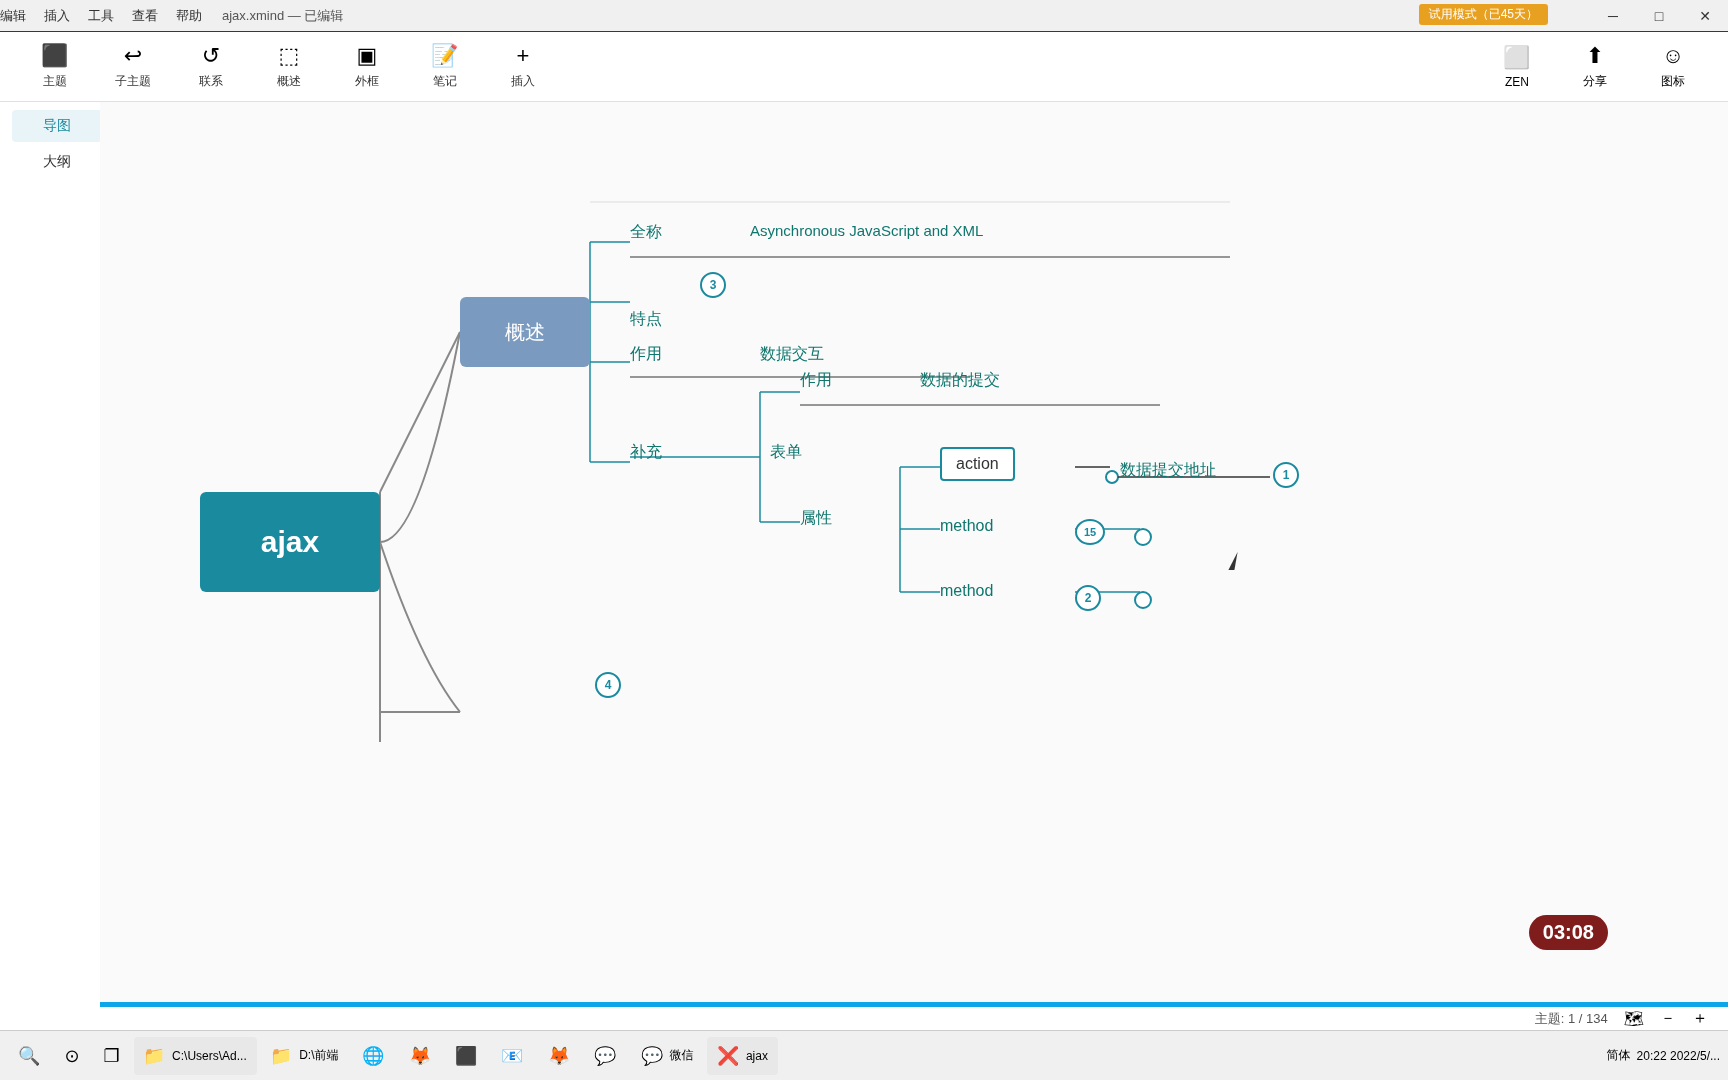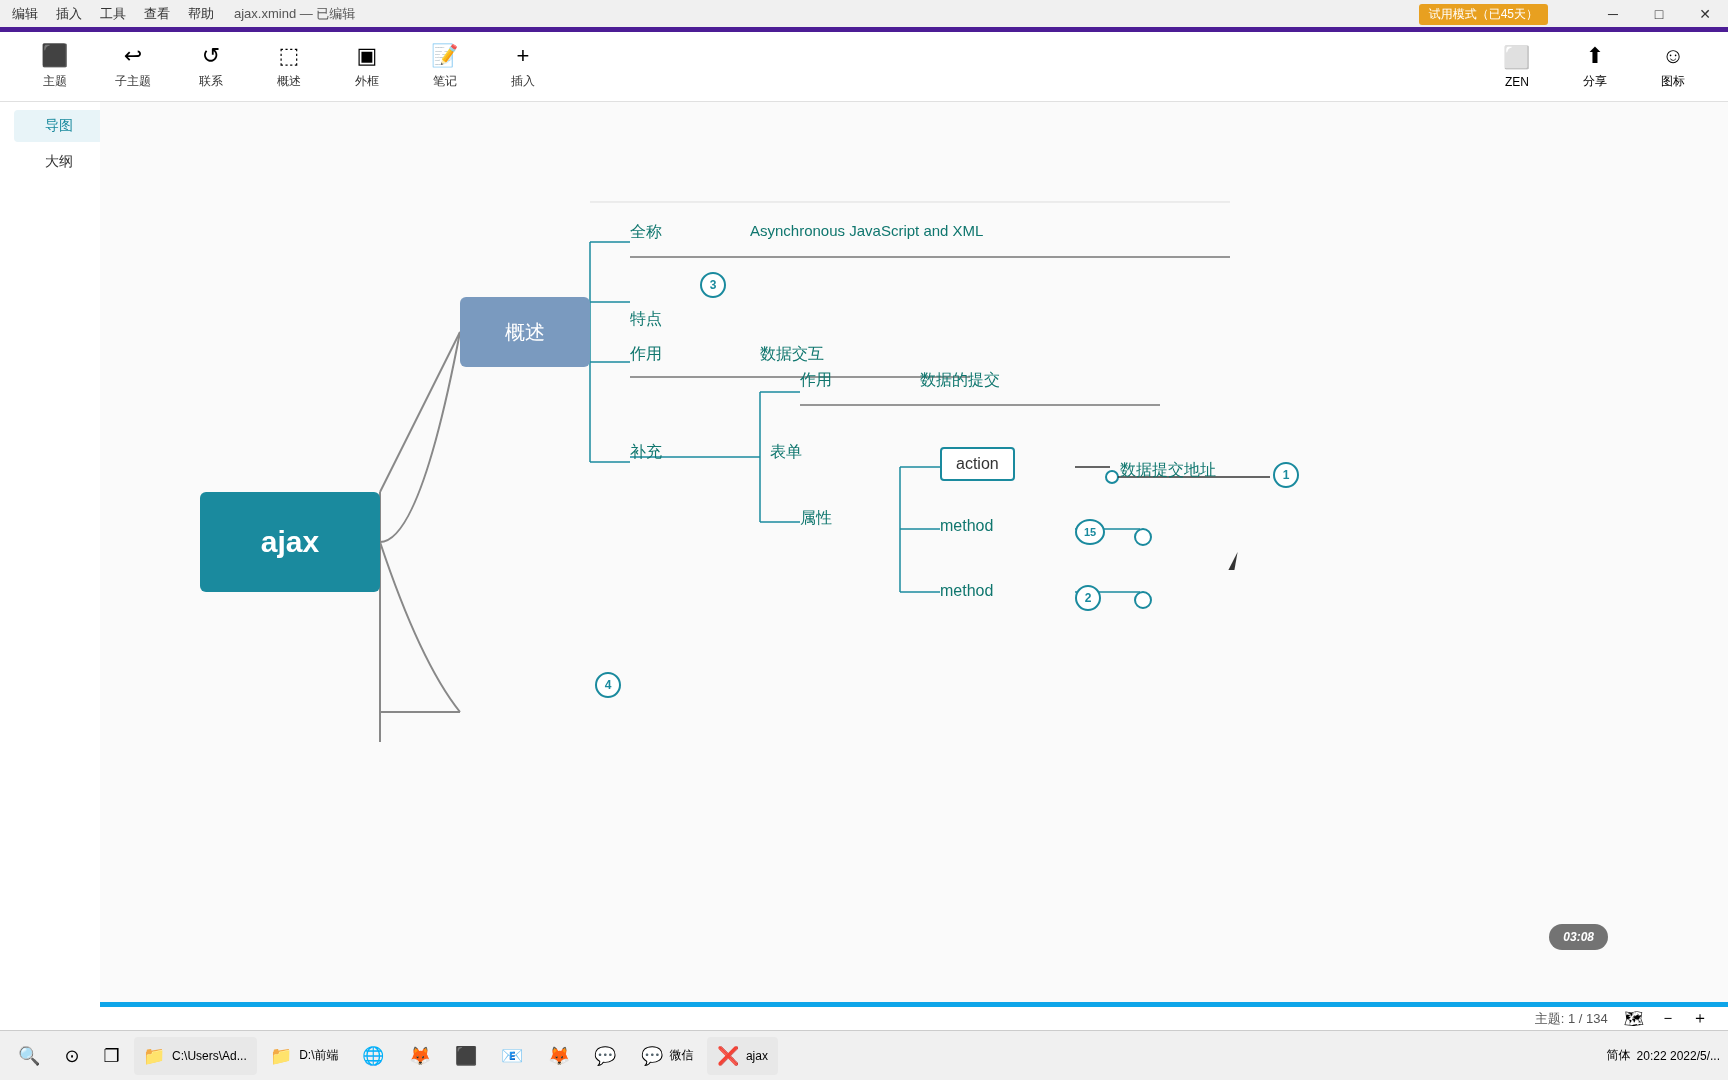--- a/index.html
+++ b/index.html
@@ -1,22 +1,22 @@
 <!DOCTYPE html>
 <html><head>
   <meta charset="utf-8">
   <style>
     * { box-sizing: border-box; margin: 0; padding: 0; }
     body { width: 1728px; height: 1080px; overflow: hidden; background: #f5f5f5; font-family: 'Microsoft YaHei', 'PingFang SC', sans-serif; position: relative; }
 
     
     #titlebar {
       position: absolute; top: 0; left: 0; width: 100%; height: 32px;
-      background: #f0f0f0; border-bottom: 5px solid #4c1d95;
-      display: flex; align-items: center; padding: 0 12px;
+      background: #f0f0f0; border-bottom: 1px solid #4c1d95;
+      display: flex; align-items: center; padding: 0 0;
       font-size: 13px; color: #333;
     }
     #titlebar .title-menus { display: flex; gap: 18px; font-size: 13px; }
     #titlebar .title-menus span { cursor: pointer; }
     #titlebar .doc-title { margin-left: 20px; color: #555; }
     #titlebar .trial-badge {
       position: absolute; right: 180px; top: 4px;
       background: #e8a020; color: white; padding: 2px 10px; border-radius: 3px; font-size: 12px;
     }
     #titlebar .win-btns { position: absolute; right: 0; display: flex; }
@@ -38,21 +38,21 @@
       margin-left: auto; display: flex; align-items: center; gap: 8px;
     }
     .toolbar-right .tb-btn2 {
       display: flex; flex-direction: column; align-items: center; justify-content: center;
       width: 70px; height: 60px; cursor: pointer; border-radius: 4px; gap: 4px;
     }
 
     
     #left-tabs {
       position: absolute; top: 102px; left: 0; width: 120px; height: calc(100% - 102px - 50px);
-      background: #fff; border-right: 2px solid #1d4ed8;
+      background: #fff; border-right: 6px solid #1d4ed8;
       display: flex; flex-direction: column; align-items: center; padding-top: 8px; gap: 4px;
     }
     .left-tab {
       width: 90px; height: 32px; display: flex; align-items: center; justify-content: center;
       font-size: 14px; cursor: pointer; border-radius: 4px; color: #333;
     }
     .left-tab.active { background: #e8f4f8; color: #1a8a9e; }
 
     
     #canvas {
@@ -116,23 +116,23 @@
       position: absolute;
       width: 26px; height: 26px; border-radius: 50%;
       background: white; border: 2px solid #1a8a9e;
       display: flex; align-items: center; justify-content: center;
       font-size: 12px; color: #1a8a9e; font-weight: bold;
     }
 
     
     .timer-badge {
       position: absolute;
-      background: #737373; color: white;
+      background: #7f1d1d; color: white;
       border-radius: 20px; padding: 6px 14px;
-      font-size: 12px; font-weight: bold; font-style: italic;
+      font-size: 20px; font-weight: bold;
     }
 
     
     #hscroll {
       position: absolute; bottom: 50px; left: 100px; right: 0; height: 12px;
       background: #eee;
     }
     #hscroll-thumb {
       position: absolute; left: 250px; width: 700px; height: 12px;
       background: #ccc; border-radius: 6px;

